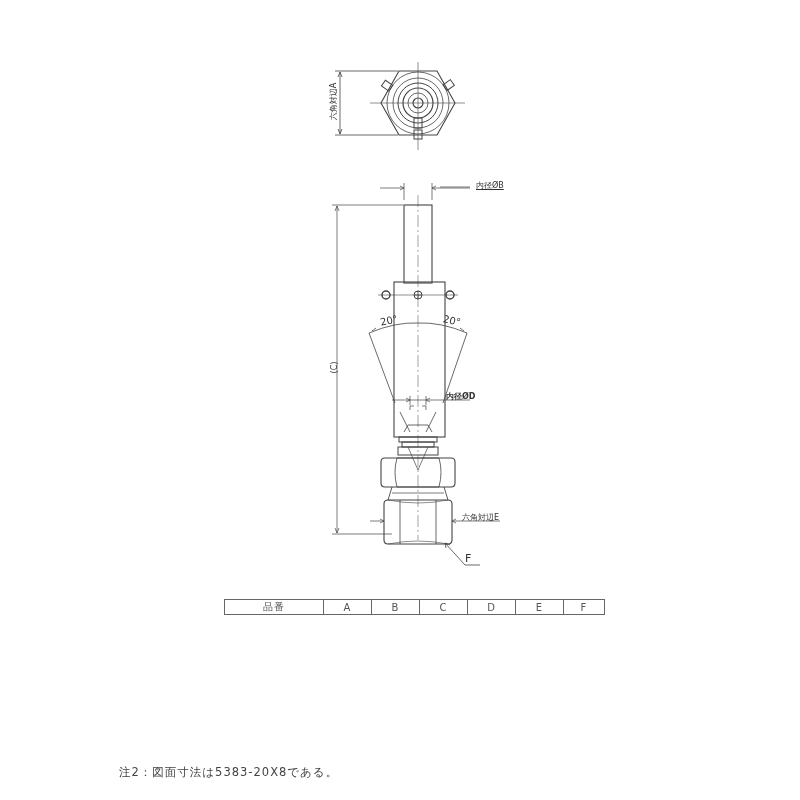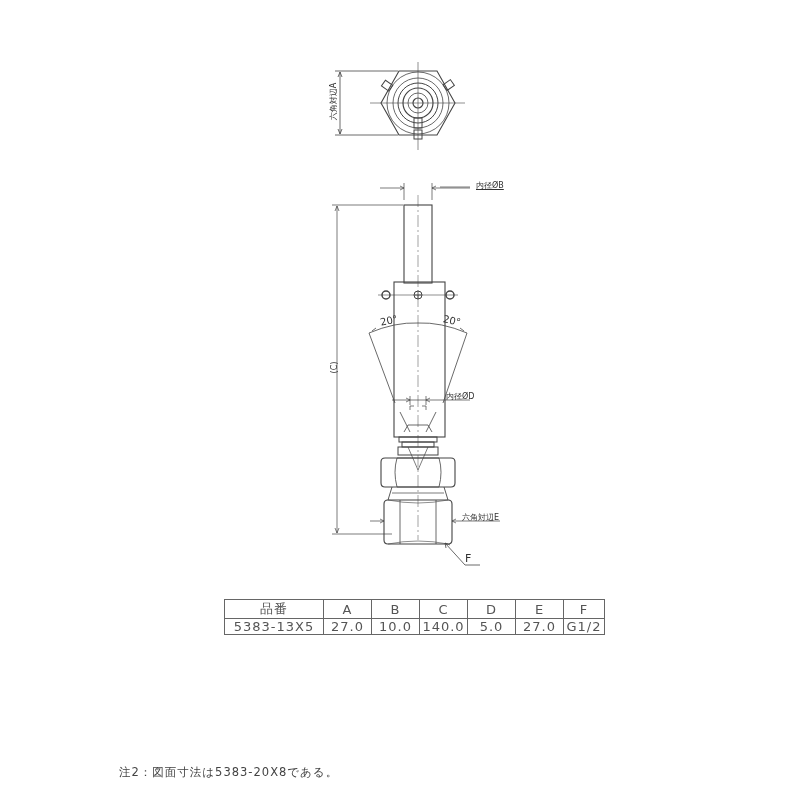--- a/index.html
+++ b/index.html
@@ -1,20 +1,20 @@
 <!DOCTYPE html>
 <html><head>
 <meta charset="utf-8">
 <style>
   html, body { margin:0; padding:0; background:#ffffff; }
   body { width:800px; height:800px; position:relative; overflow:hidden; font-family:"DejaVu Sans", sans-serif; color:#333; }
   #drawing { position:absolute; left:0; top:0; width:800px; height:800px; }
   .lbl { position:absolute; font-size:8px; color:#333; white-space:nowrap; font-family:"DejaVu Sans", sans-serif; }
   .vlbl { position:absolute; font-size:8px; color:#333; white-space:nowrap; transform:rotate(-90deg); transform-origin:center center; }
-  table.spec { position:absolute; left:224px; top:599px; border-collapse:collapse; font-family:"DejaVu Sans", sans-serif; font-size:13px; color:#555; }
+  table.spec { position:absolute; left:224px; top:599px; border-collapse:collapse; font-family:"DejaVu Sans", sans-serif; font-size:10px; color:#555; }
   table.spec td, table.spec th { border:1px solid #666; height:13px; padding:0; text-align:center; font-weight:normal; letter-spacing:1px; }
   .notes { position:absolute; left:119px; top:760px; font-size:11.5px; color:#444; line-height:24px; letter-spacing:1px; }
 </style>
 </head>
 <body>
 
 <svg id="drawing" viewBox="0 0 800 800" xmlns="http://www.w3.org/2000/svg" fill="none" stroke="#444" stroke-width="1">
 
   <g>
 
@@ -120,42 +120,33 @@
     <line x1="465" y1="565" x2="480" y2="565" stroke-width="0.8"></line>
     <path d="M446,548 L445,543 L450,545" stroke-width="0.8"></path>
   </g>
 </svg>
 
 <div class="vlbl" style="left:315px; top:96px;">六角対辺A</div>
 <div class="lbl" style="left:440px; top:180px; text-decoration:underline;margin-left:36px;">内径ØB</div>
 <div class="vlbl" style="left:329px; top:363px;">(C)</div>
 <div class="lbl" style="left:380px; top:315px; font-size:10px; transform:rotate(-12deg);">20°</div>
 <div class="lbl" style="left:443px; top:315px; font-size:10px; transform:rotate(12deg);">20°</div>
-<div class="lbl" style="left:446px; top:391px;">内径ØD</div>
+<div class="lbl" style="left:446px; top:391px;font-weight:bold;">内径ØD</div>
 <div class="lbl" style="left:462px; top:512px;">六角対辺E</div>
 <div class="lbl" style="left:465px; top:552px; font-size:11px;">F</div>
 
 <table class="spec">
   <tbody>
       <tr>
     <th style="width:98px">品番</th>
     <th style="width:47px">A</th>
     <th style="width:47px">B</th>
     <th style="width:47px">C</th>
     <th style="width:47px">D</th>
     <th style="width:47px">E</th>
     <th style="width:40px">F</th>
   </tr>
-  <tr>
-    <td>5383-13X5</td>
-    <td>27.0</td>
-    <td>10.0</td>
-    <td>140.0</td>
-    <td>5.0</td>
-    <td>27.0</td>
-    <td>G1/2</td>
-  </tr>
 </tbody>
   </table>
 
 <div class="notes">
   <div>注2：図面寸法は5383-20X8である。</div>
 </div>
 
 </body></html>

